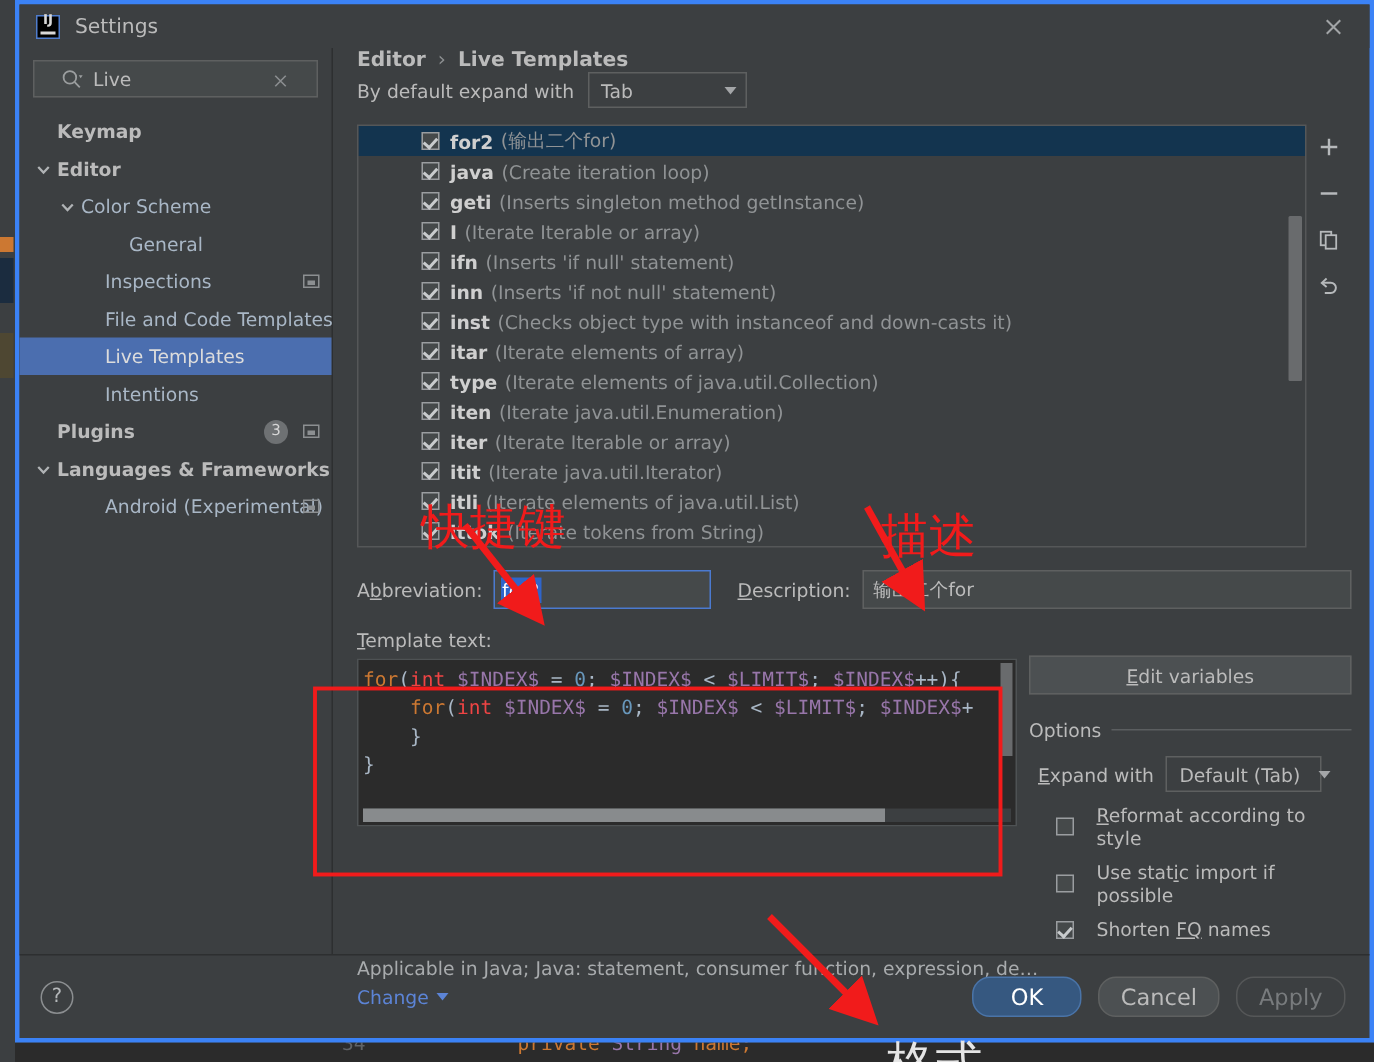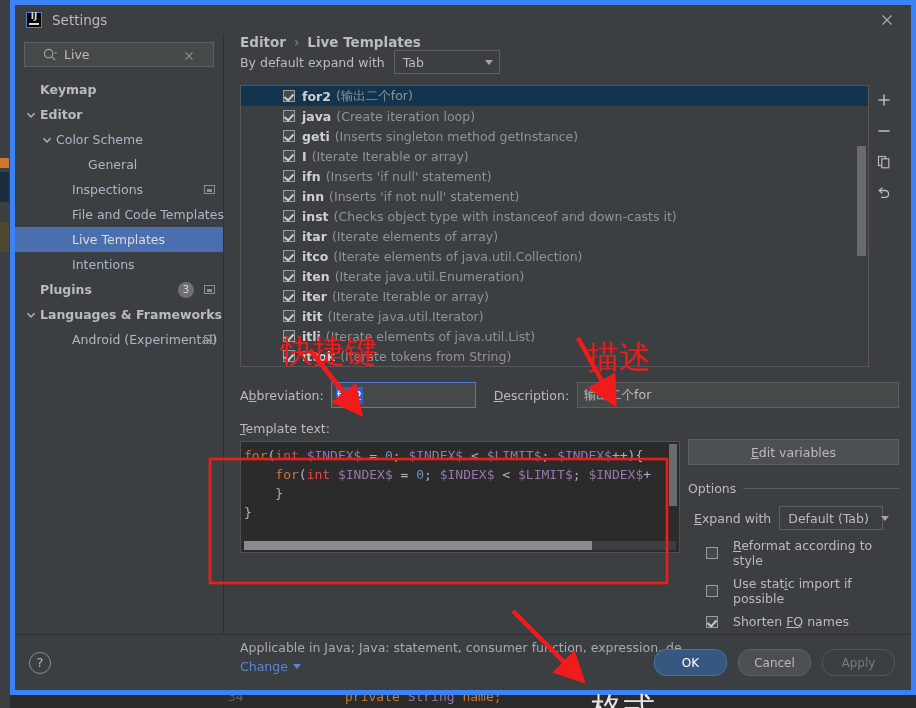--- a/index.html
+++ b/index.html
@@ -43,21 +43,21 @@
   }
   #bg-left-accent3 {
     position: absolute; left: 0; top: 222px; width: 9px; height: 30px;
     background: #4e4732;
   }
 
   
   #dialog {
     position: absolute; left: 10px; top: 0; width: 906px; height: 695px;
     background: #3c3f41;
-    border: 5px solid #3b82f6;
+    border: 3px solid #3b82f6;
     display: flex; flex-direction: column;
   }
   #title-bar {
     height: 29px; flex: 0 0 29px;
     background: #3c3f41;
     display: flex; align-items: center;
     padding: 0 6px 0 11px;
     position: relative;
   }
   #ij-logo {
@@ -314,21 +314,21 @@
   }
   #help-btn {
     width: 22px; height: 22px; border-radius: 50%;
     border: 1px solid #8b8e90; color: #b5b8ba;
     font-size: 13px; line-height: 20px; text-align: center;
     cursor: pointer;
   }
   #footer-spacer { flex: 1; }
   .dlg-btn {
     height: 27px; min-width: 73px; padding: 4px 14px;
-    font-size: 12px; border-radius: 12px;
+    font-size: 15px; border-radius: 12px;
     display: flex; align-items: center; justify-content: center;
     cursor: pointer; margin-left: 11px;
   }
   #ok-btn { background: #365880; border: 1px solid #4a74a8; color: #ffffff; }
   #cancel-btn { background: #4c5052; border: 1px solid #5e6060; color: #bbbbbb; }
   #apply-btn { background: #3c3f41; border: 1px solid #555758; color: #787b7d; }
 
   
   #annot { position: absolute; left: 0; top: 0; width: 916px; height: 708px;
            pointer-events: none; }
@@ -494,21 +494,21 @@
                 <span class="tpl-abbr">inst</span>
                 <span class="tpl-desc">(Checks object type with instanceof and down-casts it)</span>
               </div>
               <div class="tpl-row">
                 <span class="cb checked"></span>
                 <span class="tpl-abbr">itar</span>
                 <span class="tpl-desc">(Iterate elements of array)</span>
               </div>
               <div class="tpl-row">
                 <span class="cb checked"></span>
-                <span class="tpl-abbr">itco</span>
+                <span class="tpl-abbr">type</span>
                 <span class="tpl-desc">(Iterate elements of java.util.Collection)</span>
               </div>
               <div class="tpl-row">
                 <span class="cb checked"></span>
                 <span class="tpl-abbr">iten</span>
                 <span class="tpl-desc">(Iterate java.util.Enumeration)</span>
               </div>
               <div class="tpl-row">
                 <span class="cb checked"></span>
                 <span class="tpl-abbr">iter</span>

